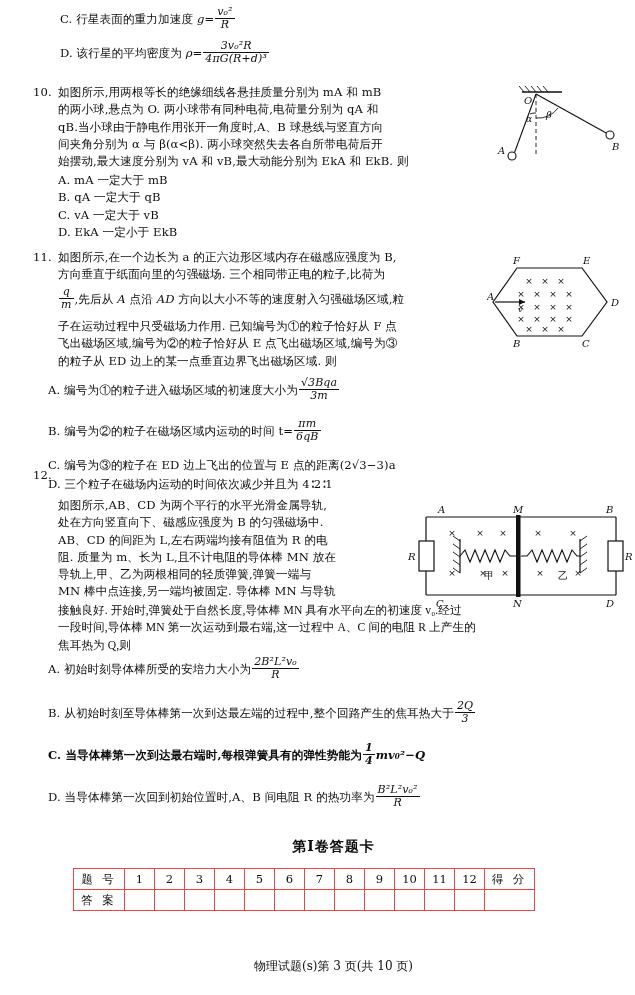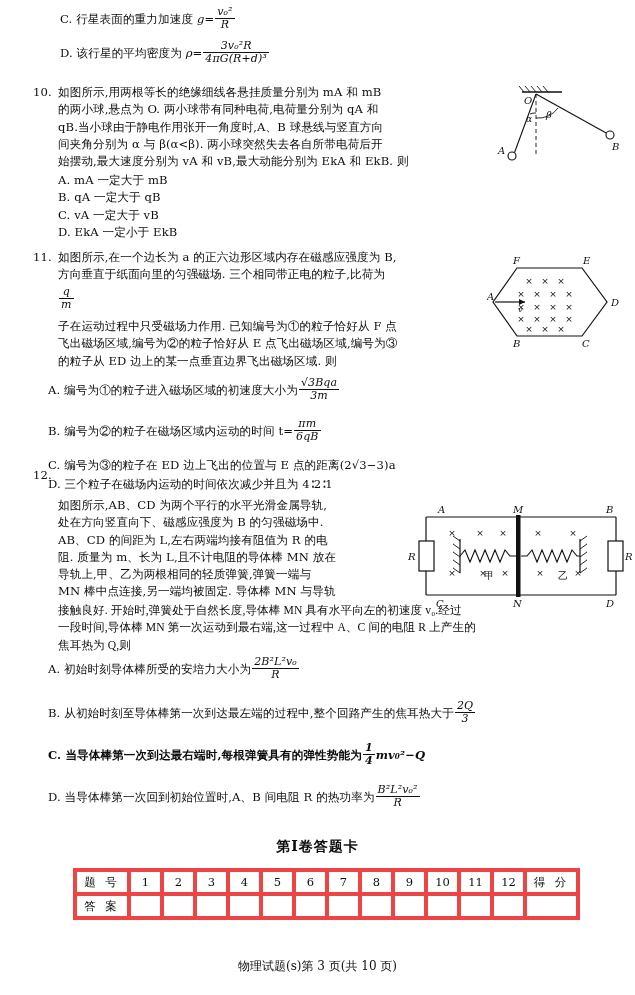--- a/index.html
+++ b/index.html
@@ -12,21 +12,21 @@
     height: 995px;
     font-family: "DejaVu Serif", "Liberation Serif", serif;
     color: #0d0d0d;
     position: relative;
     overflow: hidden;
   }
   .page {
     position: relative;
     width: 635px;
     height: 995px;
-    padding: 0;
+    padding: 16px;
     box-sizing: border-box;
   }
   .blk {
     position: absolute;
     font-size: 11.6px;
     line-height: 17.3px;
     letter-spacing: 0.1px;
     text-align: justify;
   }
   .han { font-family: "DejaVu Serif", "Liberation Serif", serif; }
@@ -60,21 +60,21 @@
     font-size: 14px;
     font-weight: bold;
     letter-spacing: 1px;
   }
   table.answer {
     position: absolute;
     border-collapse: collapse;
     font-size: 11.5px;
   }
   table.answer td {
-    border: 4px solid #ef4444;
+    border: 1px solid #ef4444;
     width: 29px;
     height: 20px;
     text-align: center;
     vertical-align: middle;
     padding: 0;
   }
   table.answer td.hd { width: 50px; letter-spacing: 3px; }
   table.answer td.sc { width: 49px; letter-spacing: 3px; }
   .footer {
     position: absolute;
@@ -153,21 +153,21 @@
 
   <div class="blk" style="left:33px; top:249px; width:25px;">11.</div>
 
   <div class="blk" style="left:58px; top:249px; width:400px;">
     <span class="line">如图所示,在一个边长为 a 的正六边形区域内存在磁感应强度为 B,</span>
     <span class="line">方向垂直于纸面向里的匀强磁场. 三个相同带正电的粒子,比荷为</span>
   </div>
 
   <div class="blk" style="left:58px; top:286px; width:400px;">
     <span class="line">
-      <span class="frac"><span class="n it">q</span><span class="d it">m</span></span>
+      <span class="frac"><span class="n it">q</span><span class="d it">m</span></span><span class="han">,先后从 <span class="it">A</span> 点沿 <span class="it">AD</span> 方向以大小不等的速度射入匀强磁场区域,粒</span>
     </span>
   </div>
 
   <div class="blk" style="left:58px; top:318px; width:400px;">
     <span class="line">子在运动过程中只受磁场力作用. 已知编号为①的粒子恰好从 F 点</span>
     <span class="line">飞出磁场区域,编号为②的粒子恰好从 E 点飞出磁场区域,编号为③</span>
     <span class="line">的粒子从 ED 边上的某一点垂直边界飞出磁场区域. 则</span>
   </div>
 
   <div class="fig" style="left:487px; top:252px;">

